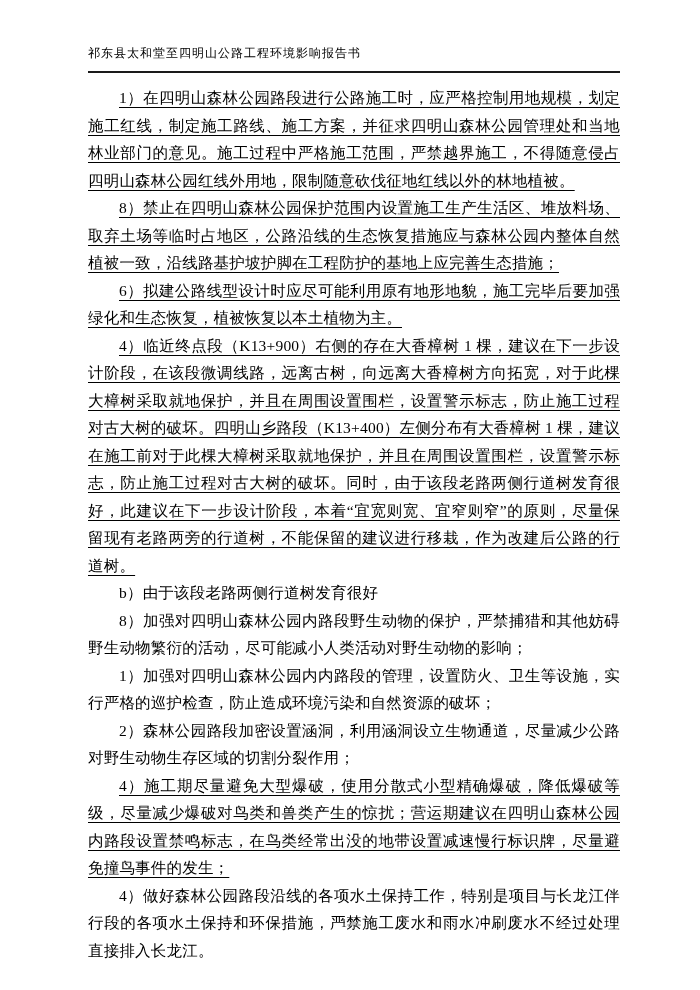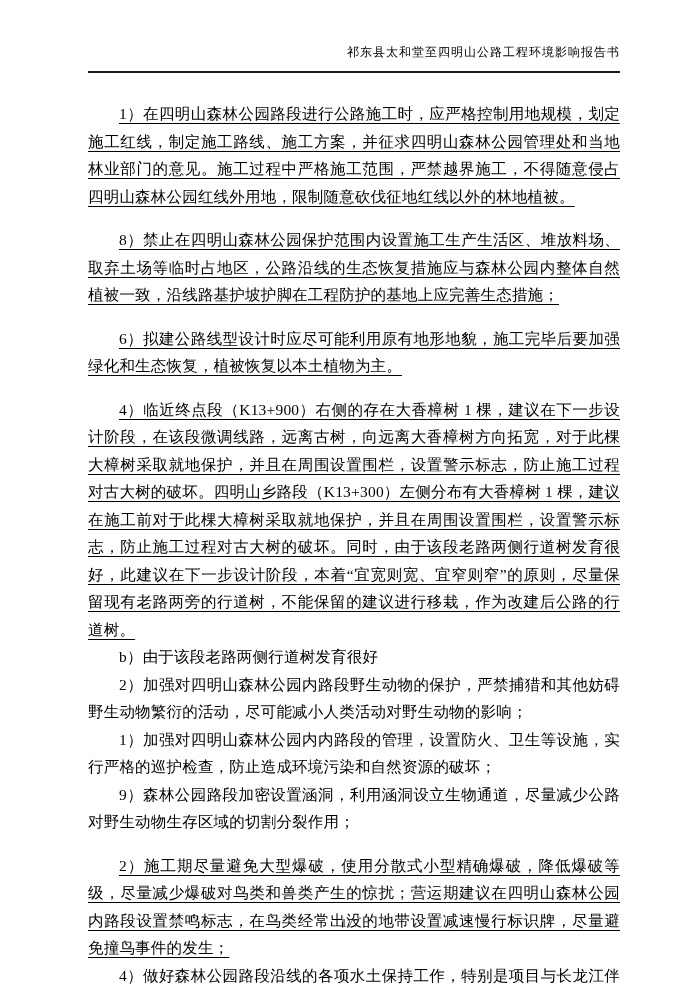--- a/index.html
+++ b/index.html
@@ -15,46 +15,44 @@
     width: 700px;
     height: 990px;
     background: #ffffff;
     overflow: hidden;
   }
   .page-header {
     position: absolute;
     left: 88px;
     top: 44px;
     width: 532px;
-    text-align: right;
+    text-align: left;
     font-size: 12px;
     line-height: 18px;
     letter-spacing: 1px;
     border-bottom: 2px solid #1a1a1a;
     padding-bottom: 9px;
-    font-family: Liberation Mono, monospace;
   }
   .content {
     position: absolute;
     left: 88px;
     top: 84px;
     width: 532px;
   }
   .para {
     font-size: 15.5px;
     line-height: 27.5px;
     text-align: justify;
     text-indent: 2em;
     letter-spacing: 0.2px;
   }
   .para.underlined {
     text-decoration: underline;
     text-decoration-thickness: 1px;
     text-underline-offset: 4px;
-    margin-top: 16px;
   }
   .page-footer {
     position: absolute;
     left: 0;
     top: 916px;
     width: 700px;
     text-align: center;
     font-size: 12.5px;
     color: #222;
   }
@@ -65,26 +63,26 @@
 <div class="page">
 
   <div class="page-header">
     <span>祁东县太和堂至四明山公路工程环境影响报告书</span>
   </div>
 
   <div class="content">
     <p class="para underlined">1）在四明山森林公园路段进行公路施工时，应严格控制用地规模，划定施工红线，制定施工路线、施工方案，并征求四明山森林公园管理处和当地林业部门的意见。施工过程中严格施工范围，严禁越界施工，不得随意侵占四明山森林公园红线外用地，限制随意砍伐征地红线以外的林地植被。</p>
     <p class="para underlined">8）禁止在四明山森林公园保护范围内设置施工生产生活区、堆放料场、取弃土场等临时占地区，公路沿线的生态恢复措施应与森林公园内整体自然植被一致，沿线路基护坡护脚在工程防护的基地上应完善生态措施；</p>
     <p class="para underlined">6）拟建公路线型设计时应尽可能利用原有地形地貌，施工完毕后要加强绿化和生态恢复，植被恢复以本土植物为主。</p>
-    <p class="para underlined">4）临近终点段（K13+900）右侧的存在大香樟树 1 棵，建议在下一步设计阶段，在该段微调线路，远离古树，向远离大香樟树方向拓宽，对于此棵大樟树采取就地保护，并且在周围设置围栏，设置警示标志，防止施工过程对古大树的破坏。四明山乡路段（K13+300）左侧分布有大香樟树 1 棵，建议在施工前对于此棵大樟树采取就地保护，并且在周围设置围栏，设置警示标志，防止施工过程对古大树的破坏。同时，由于该段老路两侧行道树发育很好，此建议在下一步设计阶段，本着“宜宽则宽、宜窄则窄”的原则，尽量保留现有老路两旁的行道树，不能保留的建议进行移栽，作为改建后公路的行道树。</p>
+    <p class="para underlined">4）临近终点段（K13+900）右侧的存在大香樟树 1 棵，建议在下一步设计阶段，在该段微调线路，远离古树，向远离大香樟树方向拓宽，对于此棵大樟树采取就地保护，并且在周围设置围栏，设置警示标志，防止施工过程对古大树的破坏。四明山乡路段（K13+400）左侧分布有大香樟树 1 棵，建议在施工前对于此棵大樟树采取就地保护，并且在周围设置围栏，设置警示标志，防止施工过程对古大树的破坏。同时，由于该段老路两侧行道树发育很好，此建议在下一步设计阶段，本着“宜宽则宽、宜窄则窄”的原则，尽量保留现有老路两旁的行道树，不能保留的建议进行移栽，作为改建后公路的行道树。</p>
     <p class="para">b）由于该段老路两侧行道树发育很好</p>
-    <p class="para">2）加强对四明山森林公园内路段野生动物的保护，严禁捕猎和其他妨碍野生动物繁衍的活动，尽可能减小人类活动对野生动物的影响；</p>
+    <p class="para">8）加强对四明山森林公园内路段野生动物的保护，严禁捕猎和其他妨碍野生动物繁衍的活动，尽可能减小人类活动对野生动物的影响；</p>
     <p class="para">1）加强对四明山森林公园内内路段的管理，设置防火、卫生等设施，实行严格的巡护检查，防止造成环境污染和自然资源的破坏；</p>
-    <p class="para">9）森林公园路段加密设置涵洞，利用涵洞设立生物通道，尽量减少公路对野生动物生存区域的切割分裂作用；</p>
-    <p class="para underlined">2）施工期尽量避免大型爆破，使用分散式小型精确爆破，降低爆破等级，尽量减少爆破对鸟类和兽类产生的惊扰；营运期建议在四明山森林公园内路段设置禁鸣标志，在鸟类经常出没的地带设置减速慢行标识牌，尽量避免撞鸟事件的发生；</p>
+    <p class="para">2）森林公园路段加密设置涵洞，利用涵洞设立生物通道，尽量减少公路对野生动物生存区域的切割分裂作用；</p>
+    <p class="para underlined">4）施工期尽量避免大型爆破，使用分散式小型精确爆破，降低爆破等级，尽量减少爆破对鸟类和兽类产生的惊扰；营运期建议在四明山森林公园内路段设置禁鸣标志，在鸟类经常出没的地带设置减速慢行标识牌，尽量避免撞鸟事件的发生；</p>
     <p class="para">4）做好森林公园路段沿线的各项水土保持工作，特别是项目与长龙江伴行段的各项水土保持和环保措施，严禁施工废水和雨水冲刷废水不经过处理直接排入长龙江。</p>
   </div>
 
   <div class="page-footer">
     <span>177</span>
   </div>
 
 </div>
 
 </body></html>

